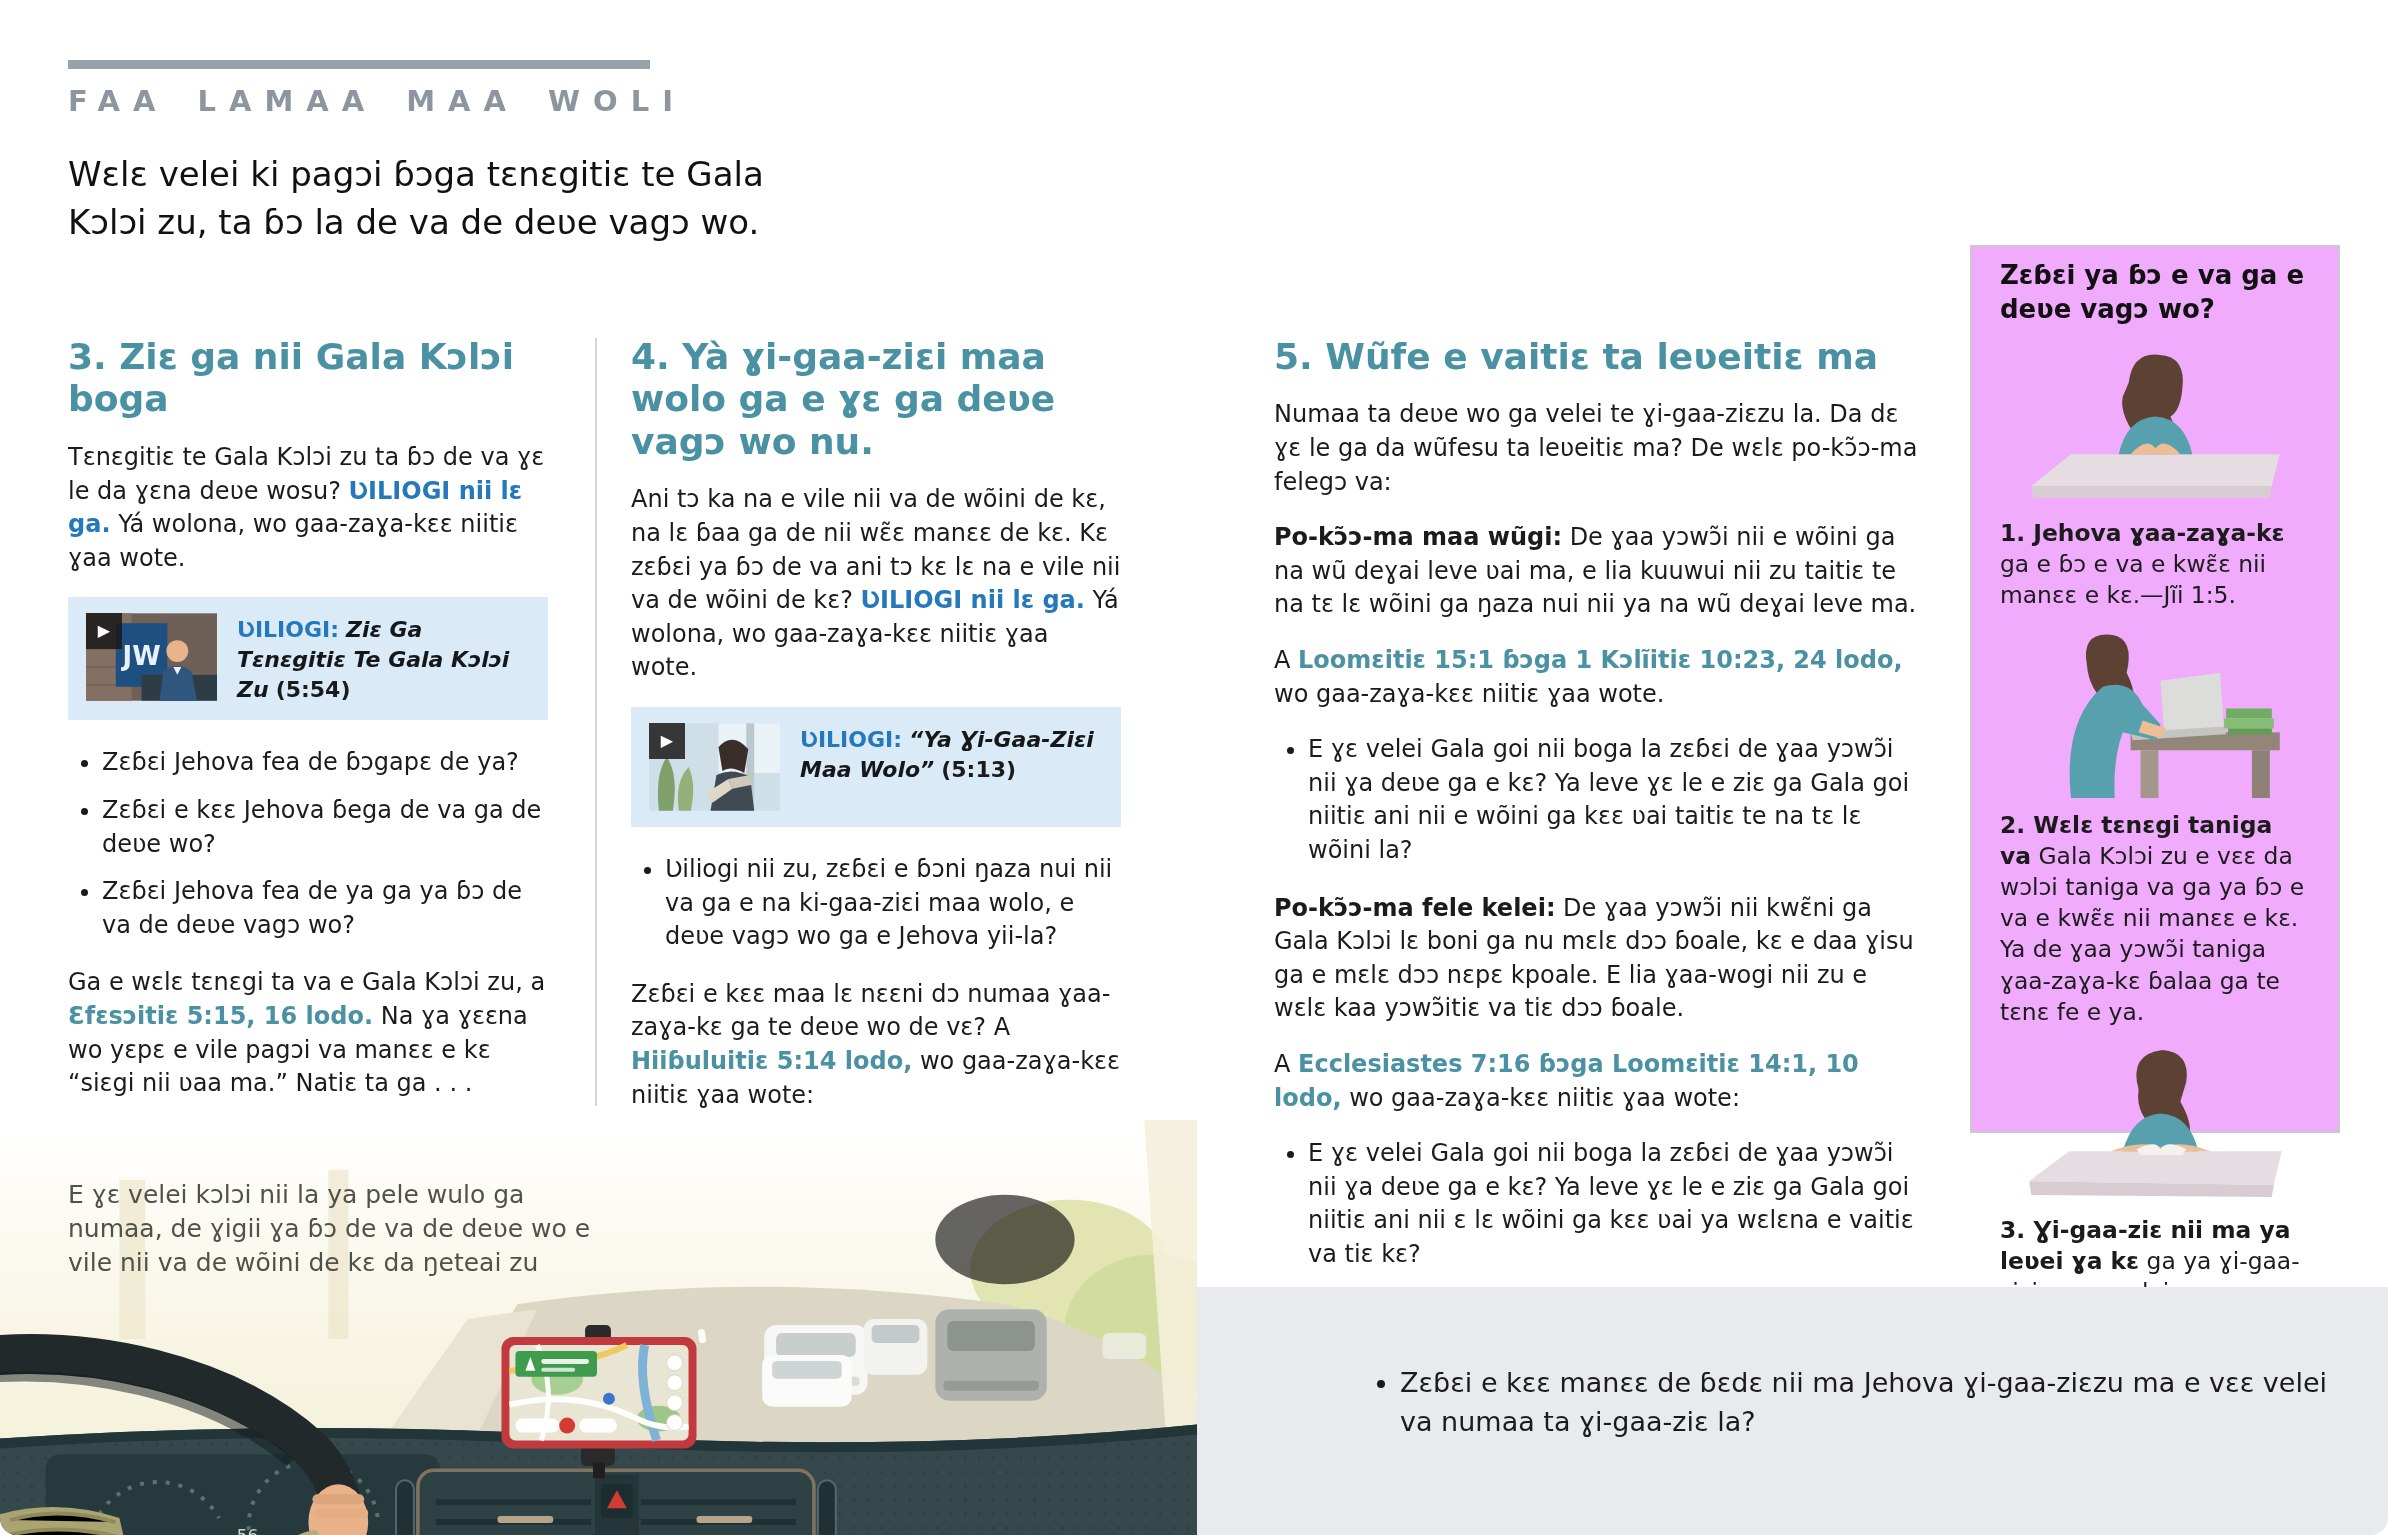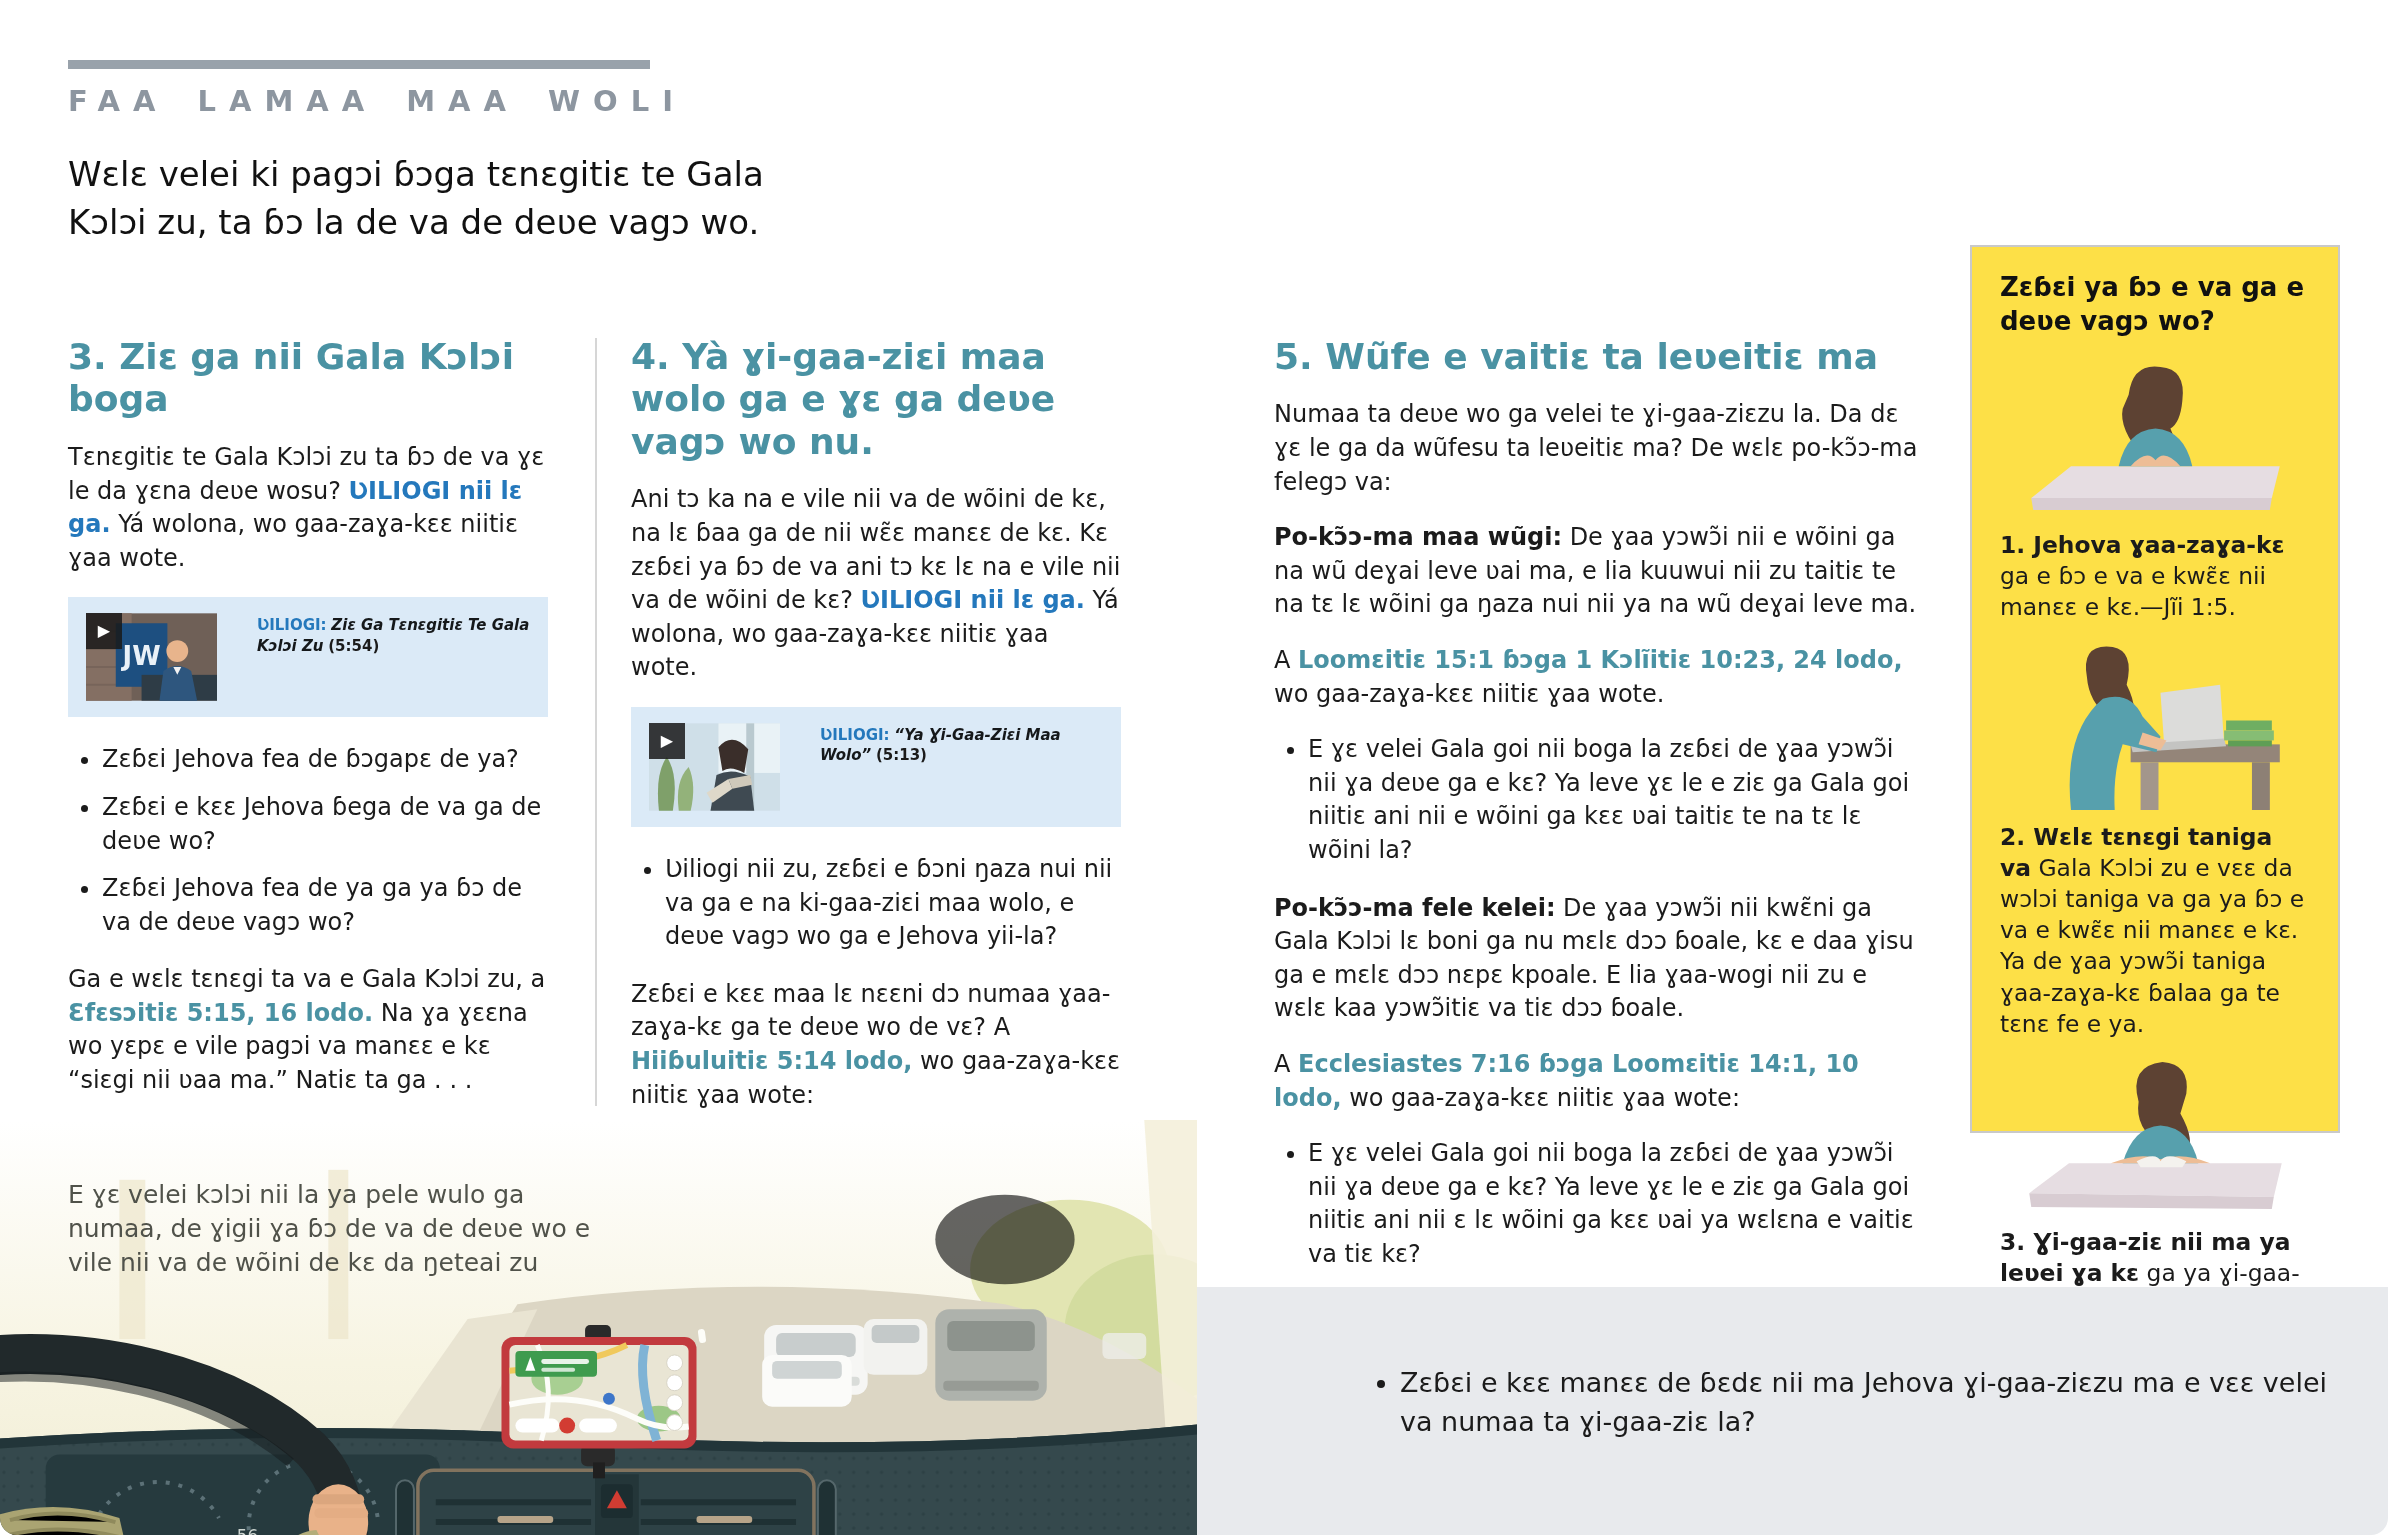--- a/index.html
+++ b/index.html
@@ -21,26 +21,26 @@
   .linkblue{color:#2478bc;font-weight:bold;text-decoration:none;cursor:pointer;}
   .linkteal{color:#4a92a3;font-weight:bold;text-decoration:none;cursor:pointer;}
   .bold{font-weight:bold;}
   ul.blts{margin:0 0 24px 0;padding-left:34px;}
   ul.blts li{margin-bottom:14px;}
   
   .videobox{background:#dbeaf7;padding:16px 18px;margin:4px 0 26px 0;display:flex;gap:20px;align-items:flex-start;cursor:pointer;}
   .thumb{position:relative;width:131px;height:88px;flex:0 0 auto;overflow:hidden;}
   .playbtn{position:absolute;left:0;top:0;width:36px;height:36px;background:rgba(25,25,25,.85);
            color:#fff;font-size:16px;display:flex;align-items:center;justify-content:center;}
-  .vtext{font-size:15px;line-height:1.35;padding-top:2px;margin-left:20px;}
+  .vtext{font-size:22px;line-height:1.35;padding-top:2px;}
   .vtitle{font-weight:bold;font-style:italic;color:#15181a;}
   .vdur{font-weight:bold;}
   
-  .sidebar{position:absolute;left:1970px;top:245px;width:370px;height:888px;background:#fde047;
-           border:2px solid #c9c9c9;box-sizing:border-box;padding:24px 28px;font-size:23.4px;line-height:1.33;}
+  .sidebar{position:absolute;left:1970px;top:245px;width:370px;height:888px;background:#f0abfc;
+           border:2px solid #c9c9c9;box-sizing:border-box;padding:12px 28px;font-size:23.4px;line-height:1.33;}
   .sidebar h3{margin:0 0 6px 0;font-size:26px;line-height:1.3;font-weight:bold;color:#111;}
   .sb-img{display:block;margin:10px auto 12px auto;}
   .sb-item{margin:0 0 4px 0;}
   
   .illus{position:absolute;left:0;top:1120px;width:1197px;height:441px;}
   .caption{position:absolute;left:68px;top:58px;width:537px;font-size:25px;line-height:1.35;color:#50524a;z-index:5;}
   
   .graybox{position:absolute;left:1197px;top:1287px;width:1191px;height:249px;background:#e8eaed;
            box-sizing:border-box;padding:58px 60px 0 167px;font-size:27px;line-height:1.45;}
   .gb-label{font-weight:bold;font-size:29px;letter-spacing:0.5px;}

